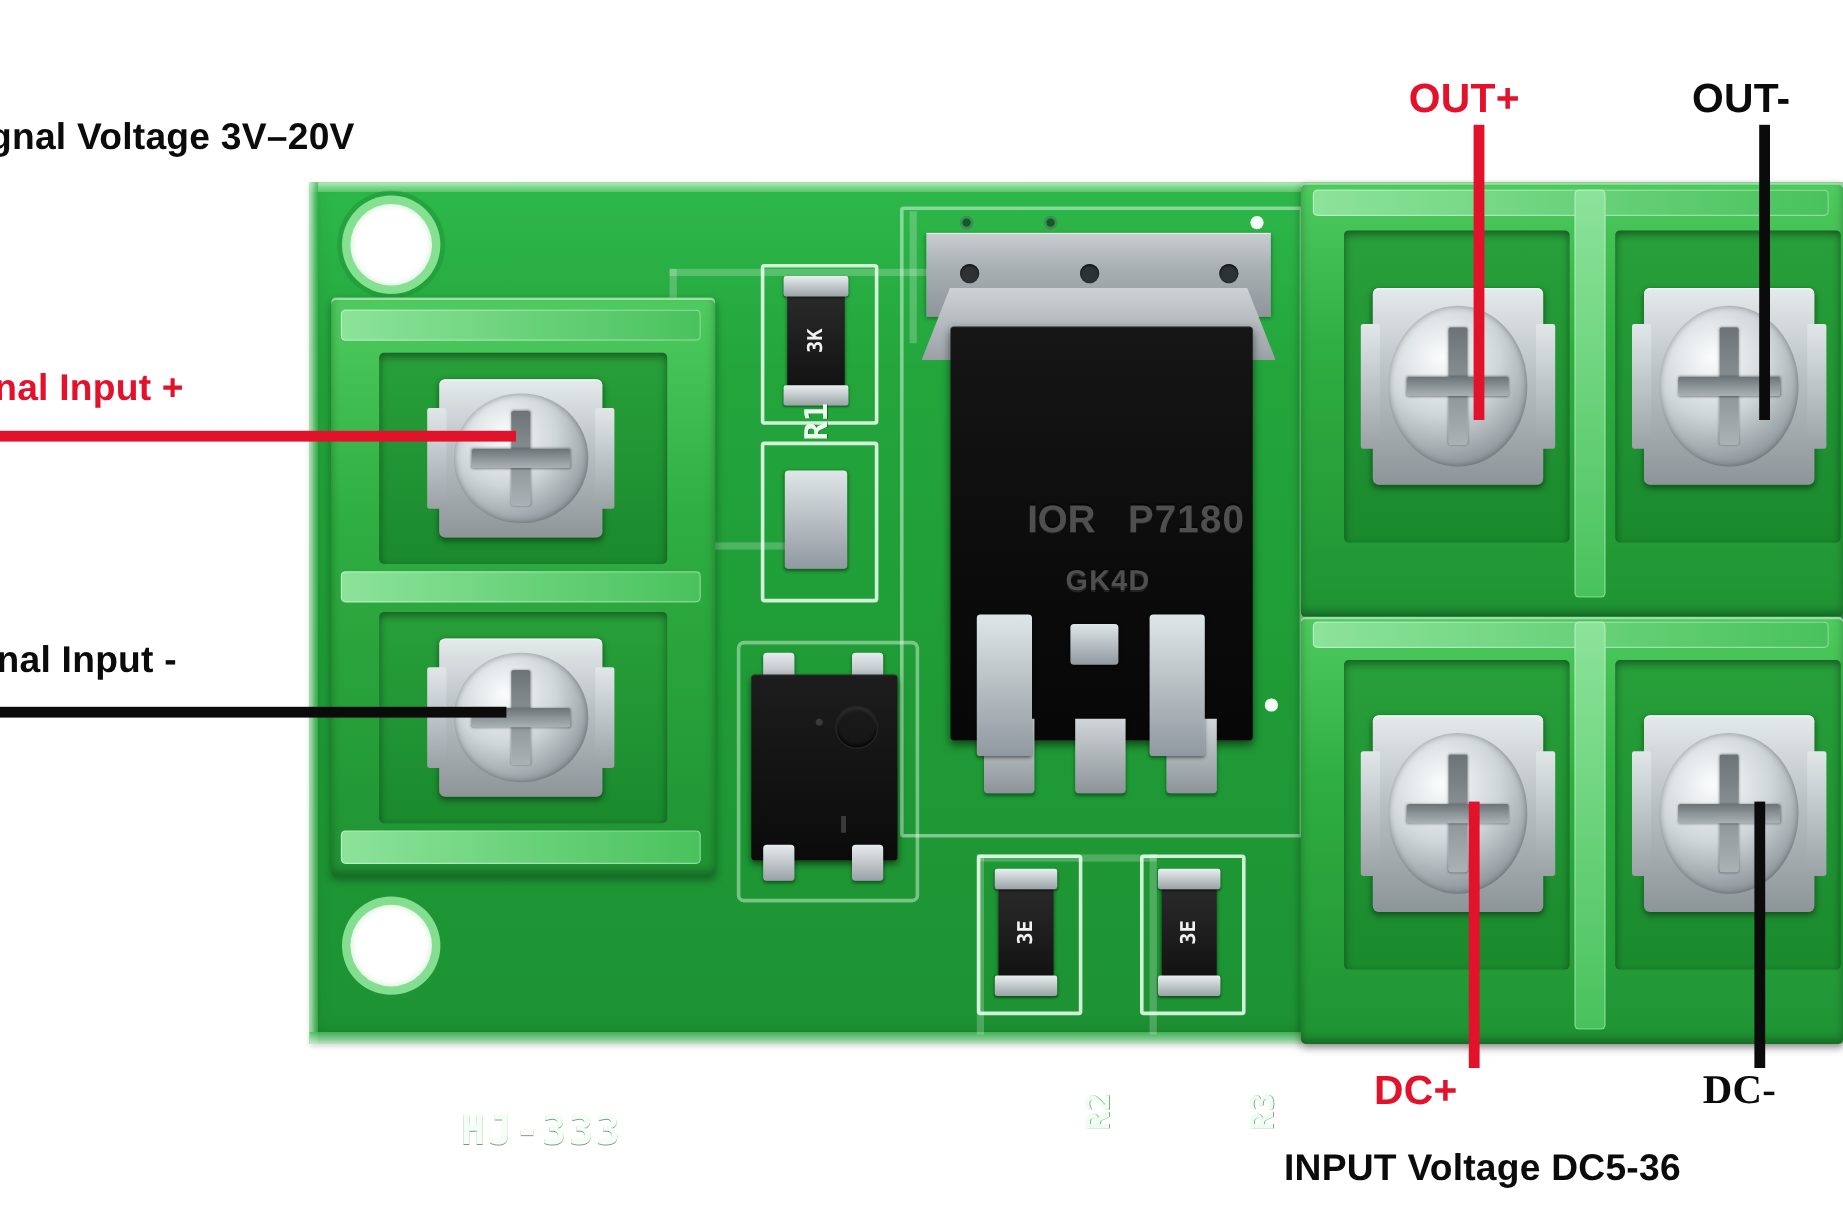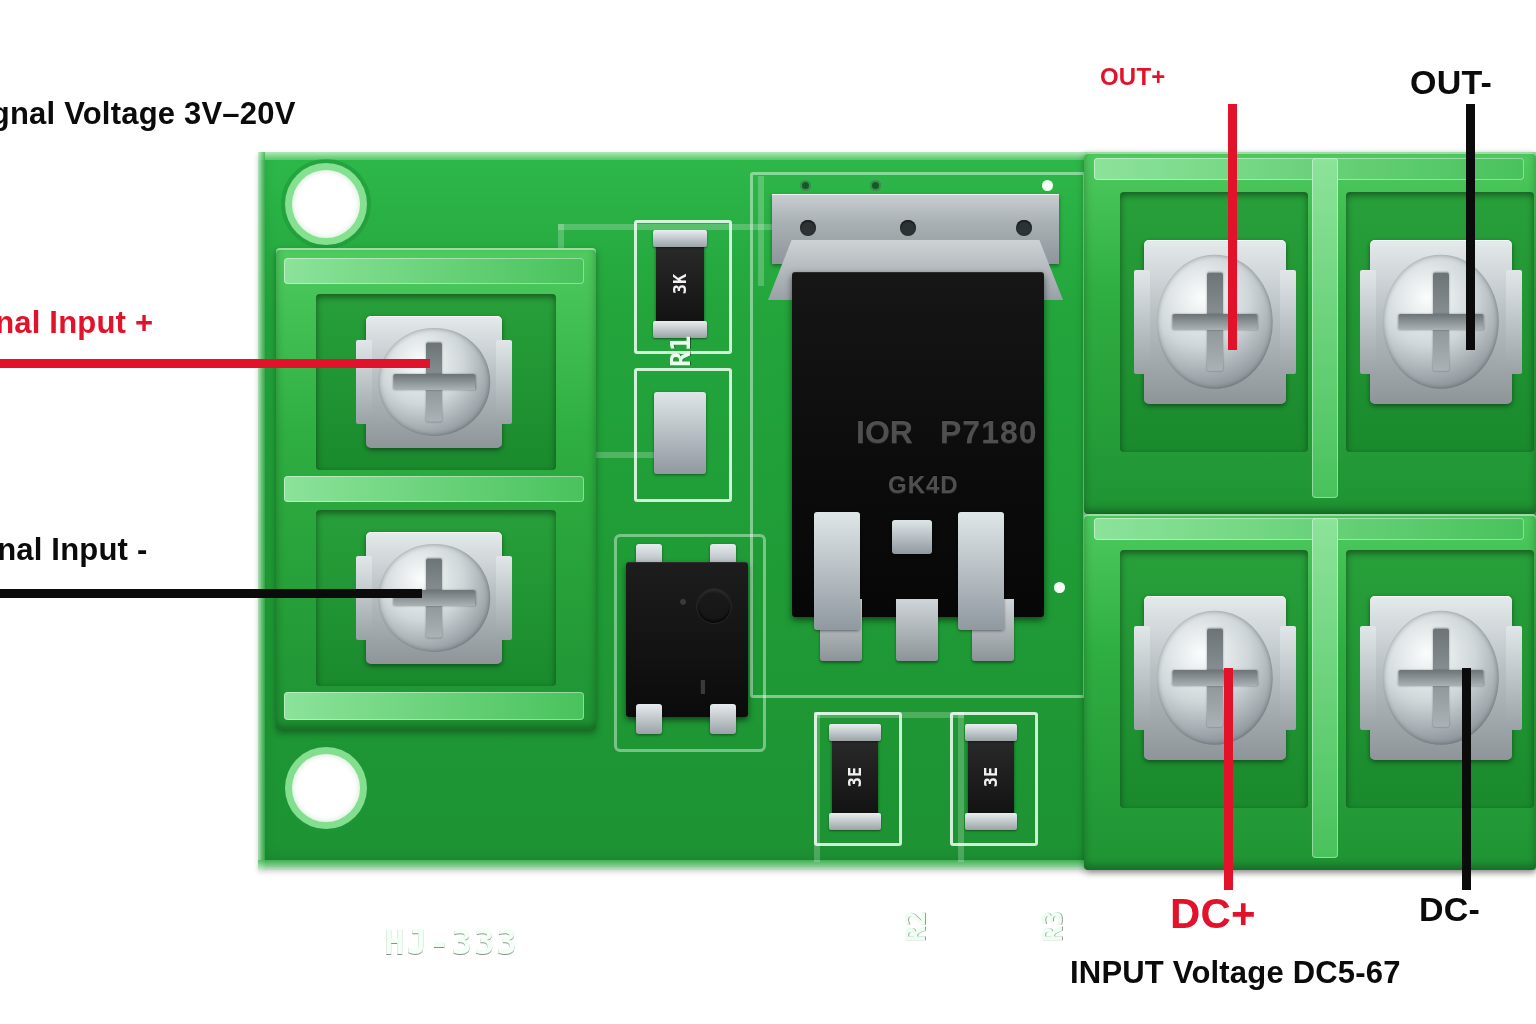--- a/index.html
+++ b/index.html
@@ -11,24 +11,24 @@
   .stage{position:absolute;inset:0;}
 
   
   .anno{position:absolute;font-weight:bold;white-space:nowrap;letter-spacing:.2px;}
   .anno.red{color:#e3122b;}
   .anno.blk{color:#0b0b0b;}
 
   #lbl-signal-voltage{left:-18px;top:96px;font-size:31px;}
   #lbl-signal-in-p   {left:-24px;top:305px;font-size:31px;}
   #lbl-signal-in-n   {left:-22px;top:532px;font-size:31px;}
-  #lbl-out-p         {left:1100px;top:63px;font-size:24px;}
+  #lbl-out-p         {left:1174px;top:63px;font-size:34px;}
   #lbl-out-n         {left:1410px;top:63px;font-size:34px;}
-  #lbl-dc-p          {left:1170px;top:890px;font-size:42px;}
-  #lbl-dc-n          {left:1419px;top:890px;font-size:34px;}
+  #lbl-dc-p          {left:1145px;top:890px;font-size:34px;}
+  #lbl-dc-n          {left:1419px;top:890px;font-size:34px;font-family:Liberation Serif, serif;}
   #lbl-input-voltage {left:1070px;top:955px;font-size:31px;}
 
   
   .lead{position:absolute;}
   .lead.h{height:9px;}
   .lead.v{width:9px;}
   .lead.red{background:#e3122b;}
   .lead.blk{background:#0b0b0b;}
   #lead-signal-in-p{left:0px;top:359px;width:430px;}
   #lead-signal-in-n{left:0px;top:589px;width:422px;}
@@ -357,15 +357,15 @@
   <div class="lead v red" id="lead-dc-p"></div>
   <div class="lead v blk" id="lead-dc-n"></div>
 
   <div class="anno blk" id="lbl-signal-voltage">ignal Voltage 3V–20V</div>
   <div class="anno red" id="lbl-signal-in-p">gnal Input +</div>
   <div class="anno blk" id="lbl-signal-in-n">gnal Input -</div>
   <div class="anno red" id="lbl-out-p">OUT+</div>
   <div class="anno blk" id="lbl-out-n">OUT-</div>
   <div class="anno red" id="lbl-dc-p">DC+</div>
   <div class="anno blk" id="lbl-dc-n">DC-</div>
-  <div class="anno blk" id="lbl-input-voltage">INPUT Voltage DC5-67</div>
+  <div class="anno blk" id="lbl-input-voltage">INPUT Voltage DC5-36</div>
 
 </div>
 
 </body></html>

